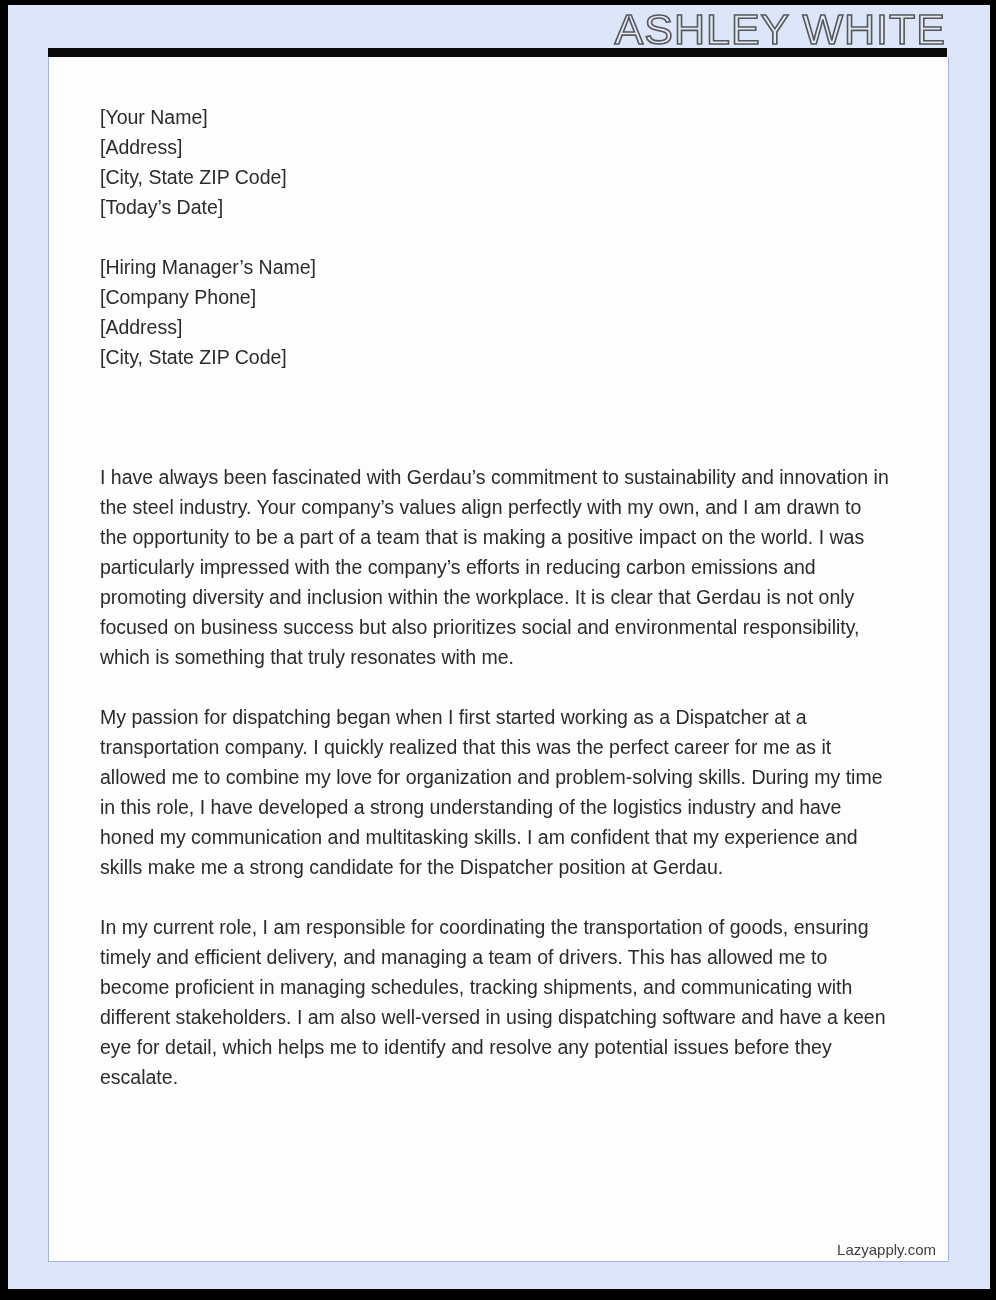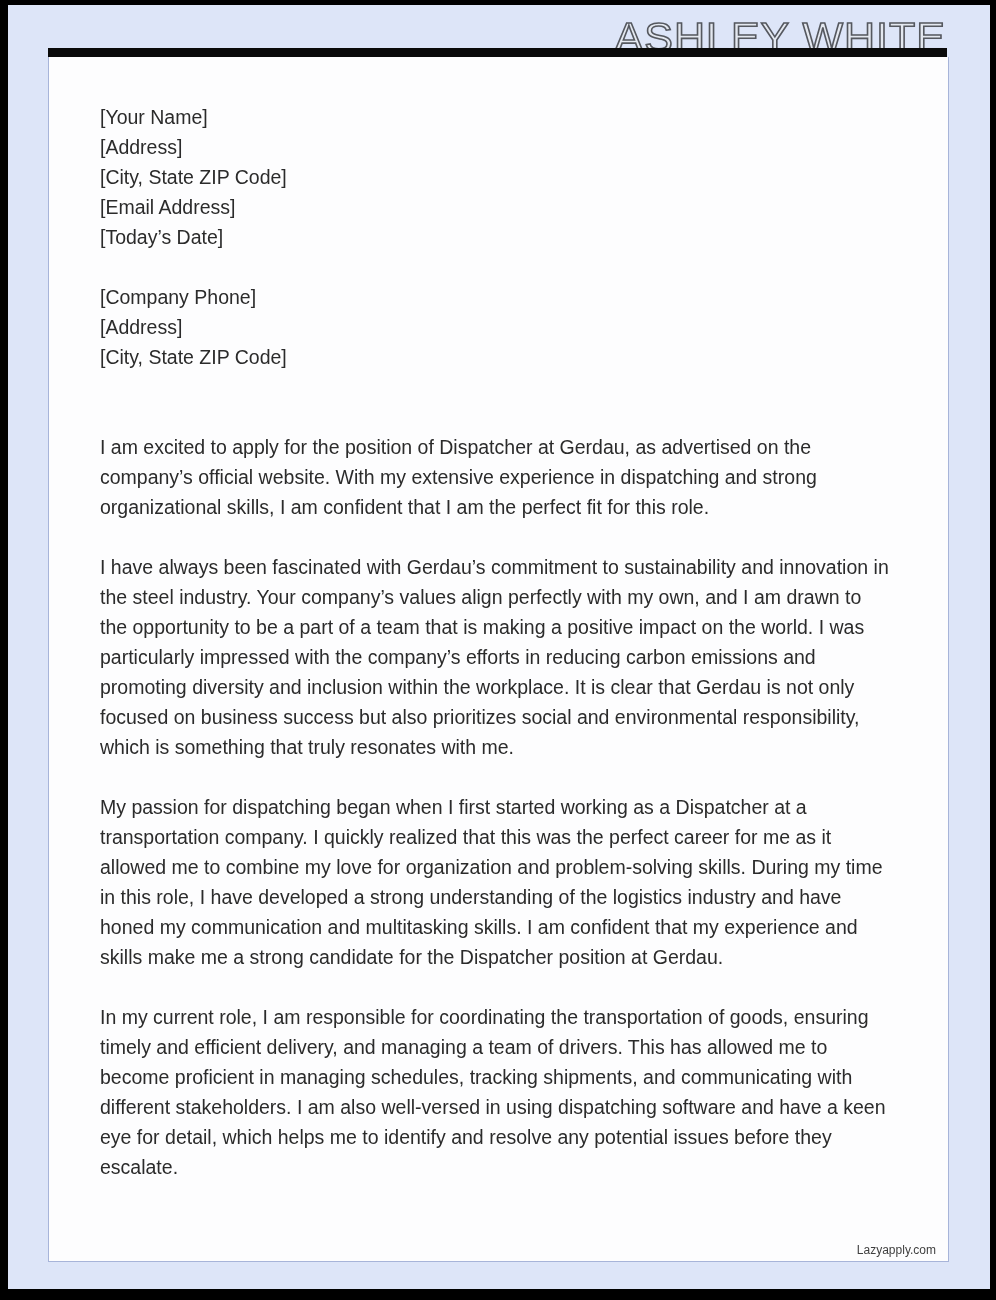--- a/index.html
+++ b/index.html
@@ -21,21 +21,21 @@
   .page-bg {
     position: absolute;
     top: 5px;
     left: 8px;
     width: 982px;   
     height: 1284px; 
     background: #dde5f8;
   }
   .header-name {
     position: absolute;
-    top: 16px;
+    top: 8px;
     right: 50px;
     font-family: "Liberation Sans", sans-serif;
     font-size: 43px;
     font-weight: 400;
     letter-spacing: 1px;
     line-height: 1;
     color: #e4e8f0;
     -webkit-text-stroke: 1.6px #55585f;
     text-shadow: 0 0 1px #777a82;
     white-space: nowrap;
@@ -65,59 +65,58 @@
     margin: 0;
     font-size: 19.5px;
     line-height: 30px;
     color: #2b2b2b;
   }
   .block-gap { height: 30px; }
   .watermark {
     position: absolute;
     right: 12px;
     bottom: 2px;
-    font-size: 12px;
+    font-size: 15px;
     line-height: 18px;
     color: #3f3f3f;
   }
 </style>
 </head>
 <body>
 
 <div class="canvas">
   <div class="page-bg"></div>
 
   <div class="header-name">ASHLEY WHITE</div>
 
   <div class="top-bar"></div>
 
   <div class="doc">
 
     <div>
       <div class="line">[Your Name]</div>
       <div class="line">[Address]</div>
       <div class="line">[City, State ZIP Code]</div>
-      <div class="line">[Email Address]</div>
       <div class="line">[Today’s Date]</div>
     </div>
 
     <div class="block-gap"></div>
 
     <div>
+      <div class="line">[Hiring Manager’s Name]</div>
       <div class="line">[Company Phone]</div>
       <div class="line">[Address]</div>
       <div class="line">[City, State ZIP Code]</div>
     </div>
 
     <div class="block-gap"></div>
 
 
     <div class="block-gap"></div>
 
-    <p>I am excited to apply for the position of Dispatcher at Gerdau, as advertised on the company’s official website. With my extensive experience in dispatching and strong organizational skills, I am confident that I am the perfect fit for this role.</p>
     <div class="block-gap"></div>
     <p>I have always been fascinated with Gerdau’s commitment to sustainability and innovation in the steel industry. Your company’s values align perfectly with my own, and I am drawn to the opportunity to be a part of a team that is making a positive impact on the world. I was particularly impressed with the company’s efforts in reducing carbon emissions and promoting diversity and inclusion within the workplace. It is clear that Gerdau is not only focused on business success but also prioritizes social and environmental responsibility, which is something that truly resonates with me.</p>
     <div class="block-gap"></div>
     <p>My passion for dispatching began when I first started working as a Dispatcher at a transportation company. I quickly realized that this was the perfect career for me as it allowed me to combine my love for organization and problem-solving skills. During my time in this role, I have developed a strong understanding of the logistics industry and have honed my communication and multitasking skills. I am confident that my experience and skills make me a strong candidate for the Dispatcher position at Gerdau.</p>
     <div class="block-gap"></div>
     <p>In my current role, I am responsible for coordinating the transportation of goods, ensuring timely and efficient delivery, and managing a team of drivers. This has allowed me to become proficient in managing schedules, tracking shipments, and communicating with different stakeholders. I am also well-versed in using dispatching software and have a keen eye for detail, which helps me to identify and resolve any potential issues before they escalate.</p>
 
     <div class="watermark">Lazyapply.com</div>
   </div>
 </div>

